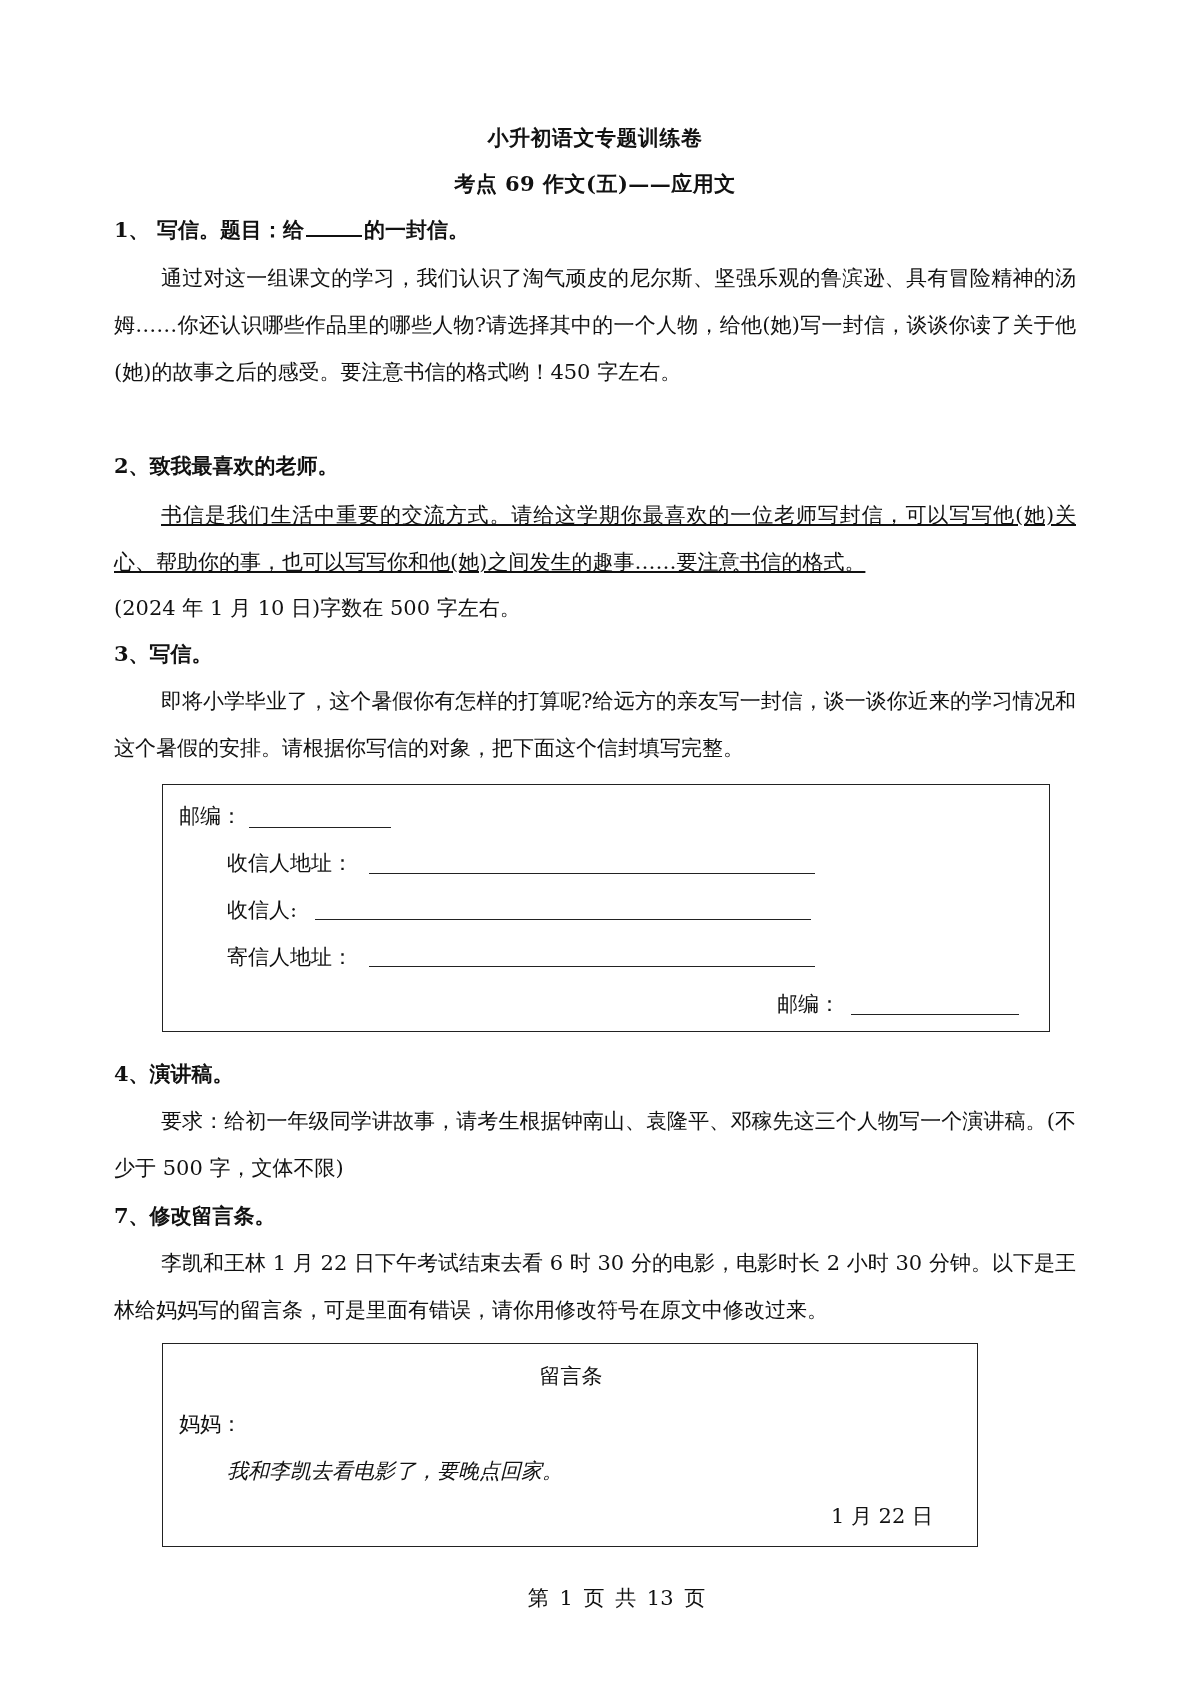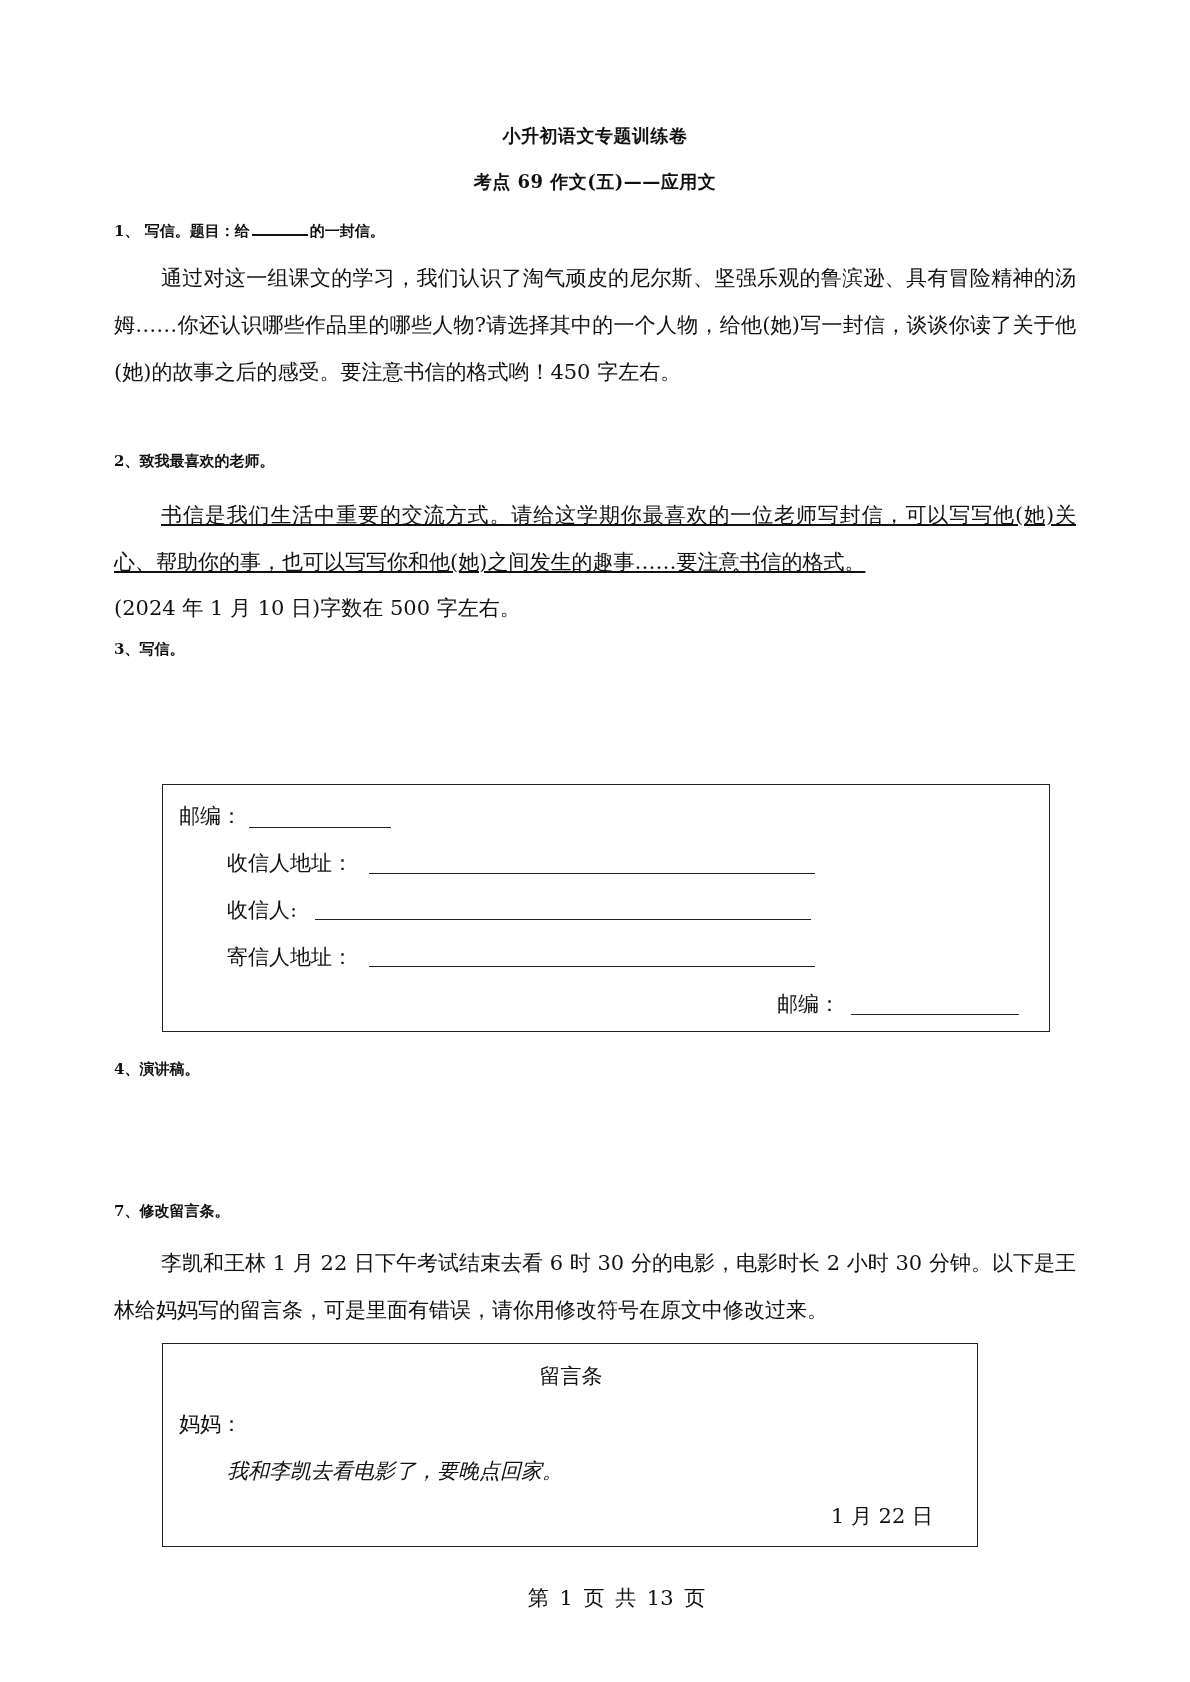--- a/index.html
+++ b/index.html
@@ -4,26 +4,26 @@
   <style>
     html, body { margin: 0; padding: 0; background: #ffffff; }
     body {
       width: 1190px; height: 1682px; position: relative; overflow: hidden;
       font-family: "DejaVu Serif", "Liberation Serif", serif;
       color: #111111;
     }
     .page { position: absolute; left: 0; top: 0; width: 1190px; height: 1682px; }
     .title {
       position: absolute; left: 0; width: 1190px; text-align: center;
-      font-weight: bold; font-size: 18px; letter-spacing: 0.5px;
+      font-weight: bold; font-size: 21px; letter-spacing: 0.5px;
     }
     .t1 { top: 124px; }
     .t2 { top: 170px; }
     .q-head {
-      position: absolute; left: 114px; font-weight: bold; font-size: 15px;
+      position: absolute; left: 114px; font-weight: bold; font-size: 21px;
       white-space: nowrap;
     }
     .para {
       position: absolute; left: 114px; width: 962px; font-size: 21px;
       line-height: 47px; text-indent: 47px; text-align: justify;
     }
     .line { position: absolute; left: 114px; font-size: 21px; white-space: nowrap; }
     .blank-inline {
       display: inline-block; width: 56px; border-bottom: 2px solid #111;
       height: 18px; vertical-align: baseline; margin: 0 2px;
@@ -55,39 +55,41 @@
   <div class="q-head" style="top:216px;">
     <span>1、  写信。题目：给</span><span class="blank-inline"></span><span>的一封信。</span>
   </div>
   <div class="para" style="top:255px;">通过对这一组课文的学习，我们认识了淘气顽皮的尼尔斯、坚强乐观的鲁滨逊、具有冒险精神的汤姆……你还认识哪些作品里的哪些人物?请选择其中的一个人物，给他(她)写一封信，谈谈你读了关于他(她)的故事之后的感受。要注意书信的格式哟！450 字左右。</div>
 
   <div class="q-head" style="top:452px;">2、致我最喜欢的老师。</div>
   <div class="para" style="top:492px;text-decoration:underline;">书信是我们生活中重要的交流方式。请给这学期你最喜欢的一位老师写封信，可以写写他(她)关心、帮助你的事，也可以写写你和他(她)之间发生的趣事……要注意书信的格式。</div>
   <div class="line" style="top:594px;">(2024  年 1 月  10  日)字数在  500 字左右。</div>
 
   <div class="q-head" style="top:640px;">3、写信。</div>
+  <div class="para" style="top:678px;">即将小学毕业了，这个暑假你有怎样的打算呢?给远方的亲友写一封信，谈一谈你近来的学习情况和这个暑假的安排。请根据你写信的对象，把下面这个信封填写完整。</div>
 
   <div class="envelope">
     <div class="env-row" style="left:16px; top:17px;">邮编：</div>
     <div class="env-line" style="left:86px; top:42px; width:142px;"></div>
 
     <div class="env-row" style="left:64px; top:64px;">收信人地址：</div>
     <div class="env-line" style="left:206px; top:88px; width:446px;"></div>
 
     <div class="env-row" style="left:64px; top:111px;">收信人:</div>
     <div class="env-line" style="left:152px; top:134px; width:496px;"></div>
 
     <div class="env-row" style="left:64px; top:158px;">寄信人地址：</div>
     <div class="env-line" style="left:206px; top:181px; width:446px;"></div>
 
     <div class="env-row" style="left:614px; top:205px;">邮编：</div>
     <div class="env-line" style="left:688px; top:229px; width:168px;"></div>
   </div>
 
   <div class="q-head" style="top:1060px;">4、演讲稿。</div>
+  <div class="para" style="top:1098px;">要求：给初一年级同学讲故事，请考生根据钟南山、袁隆平、邓稼先这三个人物写一个演讲稿。(不少于 500 字，文体不限)</div>
 
   <div class="q-head" style="top:1202px;">7、修改留言条。</div>
   <div class="para" style="top:1240px;">李凯和王林 1 月 22 日下午考试结束去看 6 时 30 分的电影，电影时长 2 小时 30 分钟。以下是王林给妈妈写的留言条，可是里面有错误，请你用修改符号在原文中修改过来。</div>
 
   <div class="note">
     <div class="note-row" style="left:0; width:816px; text-align:center; top:18px;">留言条</div>
     <div class="note-row" style="left:16px; top:66px;">妈妈：</div>
     <div class="note-row" style="left:64px; top:113px;font-style:italic;">我和李凯去看电影了，要晚点回家。</div>
     <div class="note-row" style="right:44px; top:158px;">1 月  22 日</div>
   </div>

